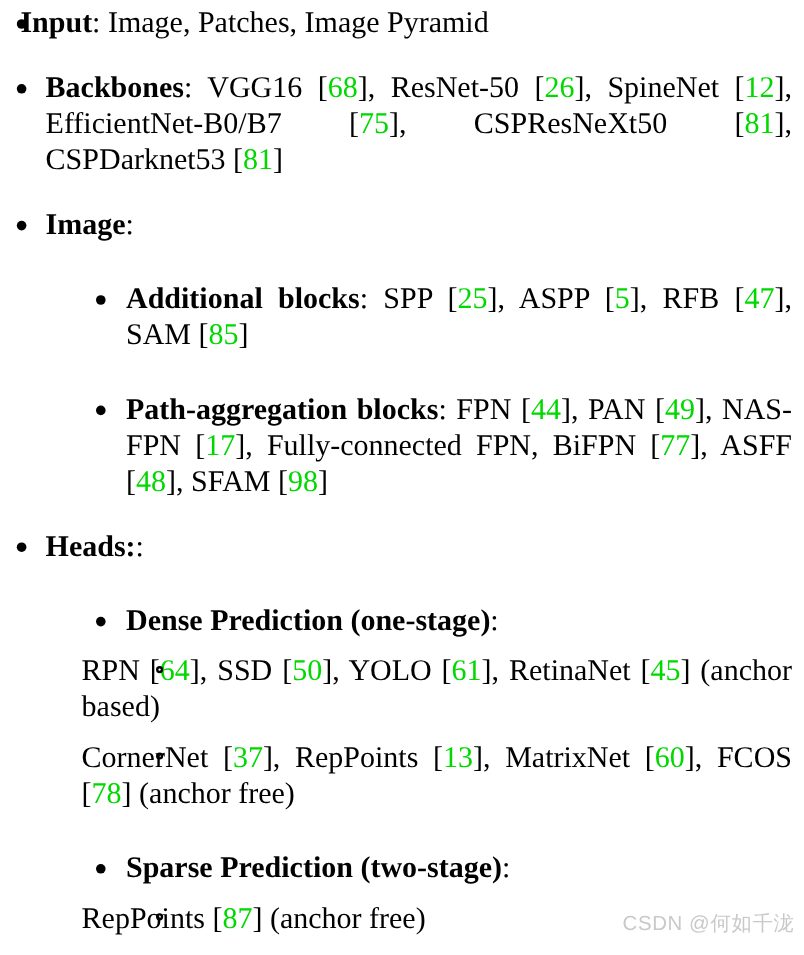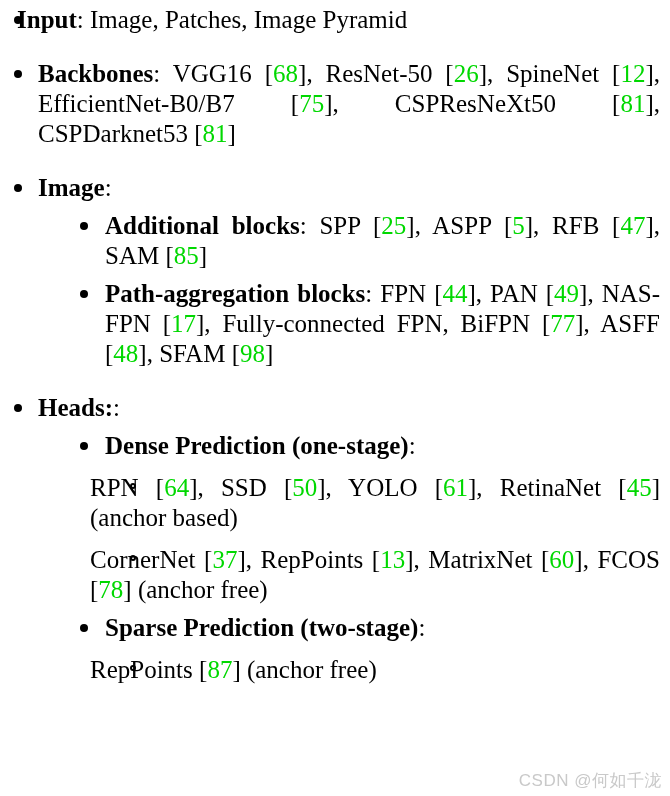--- a/index.html
+++ b/index.html
@@ -26,22 +26,22 @@
     height: 796px;
     padding-top: 5px;
     overflow: hidden;
   }
   .item {
     position: relative;
     text-align: justify;
     margin-right: 10px;
   }
   .item.l1 { padding-left: 38px;  margin-top: 24px; }
-  .item.l2 { padding-left: 105px; margin-top: 8px; }
-  .item.l3 { padding-left: 90px; margin-top: 12px; }
+  .item.l2 { padding-left: 105px; margin-top: 32px; }
+  .item.l3 { padding-left: 68px; margin-top: 12px; }
   .item:first-child { margin-top: 0; padding-left: 17px; }
   .marker {
     position: absolute;
     display: inline-block;
   }
   .marker.disc {
     width: 8px; height: 8px;
     background: var(--text-color);
     border-radius: 50%;
     top: 11px;
@@ -54,21 +54,21 @@
     top: 10px;
   }
   .l1 > .marker { left: 14px; }
   .l2 > .marker { left: 80px; }
   .l3 > .marker { left: 130px; }
   .seg-bold { font-weight: bold; }
   .cite { color: var(--cite-color); }
   .watermark {
     position: absolute;
     right: 8px;
-    bottom: 5px;
+    bottom: 16px;
     font-family: "Liberation Sans", "DejaVu Sans", sans-serif;
     font-size: 17px;
     line-height: 20px;
     color: var(--watermark-color);
     letter-spacing: 0.5px;
     text-shadow: 1px 1px 0 #ffffff;
     background: var(--bg-color);
     padding-left: 6px;
   }
 </style>

